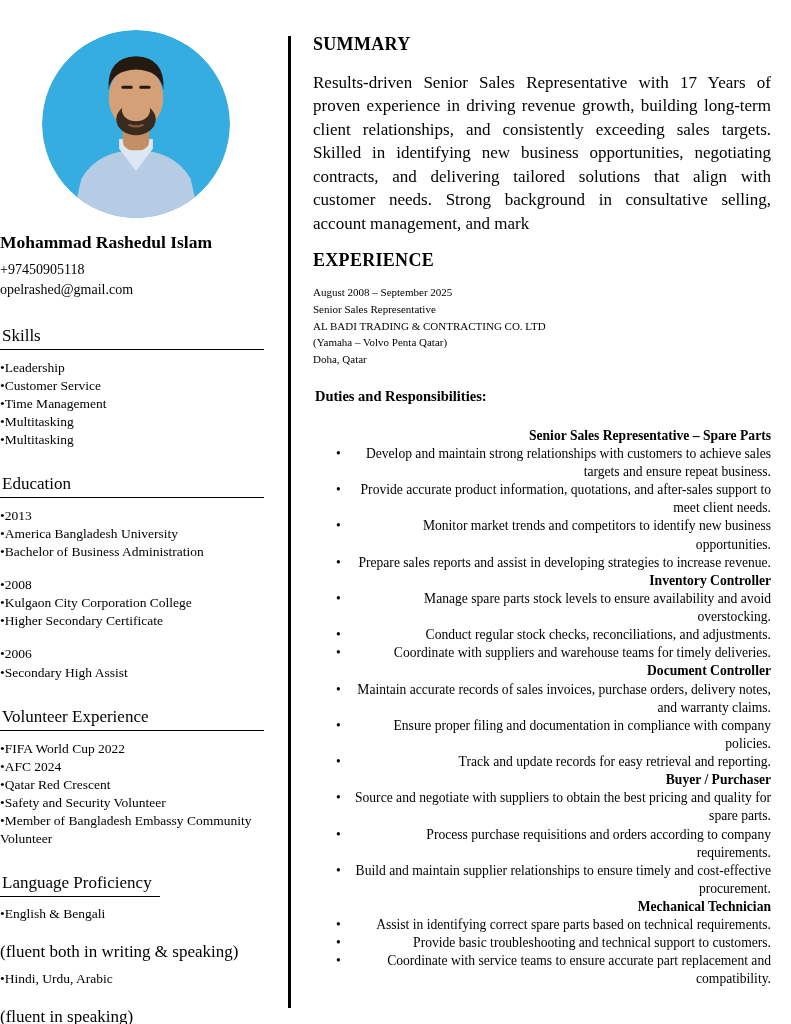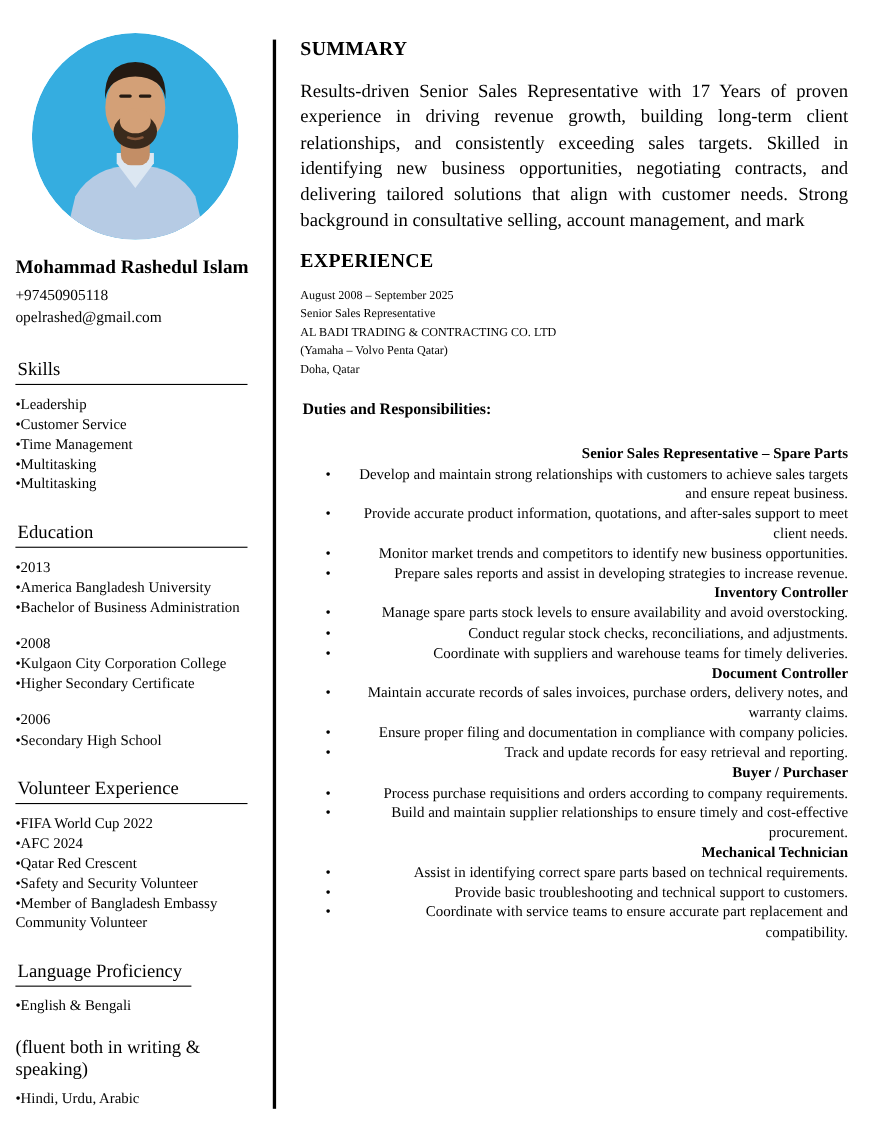--- a/index.html
+++ b/index.html
@@ -5,21 +5,21 @@
   * { margin: 0; padding: 0; box-sizing: border-box; }
   html, body { background: #ffffff; }
   body {
     width: 791px; height: 1024px;
     font-family: "Liberation Serif", "DejaVu Serif", serif;
     color: #000;
   }
   .page { display: flex; width: 791px; height: 1024px; background: #fff; overflow: hidden; }
 
   
-  .sidebar { width: 248px; padding: 28px 16px 0 14px; flex-shrink: 0; }
+  .sidebar { width: 288px; padding: 28px 16px 0 0; flex-shrink: 0; }
   .photo { width: 188px; height: 188px; margin: 2px auto 0; border-radius: 50%; overflow: hidden; }
   .photo svg { display: block; width: 100%; height: 100%; }
   .name { font-size: 17.5px; font-weight: bold; margin-top: 14px; }
   .contact { font-size: 14px; margin-top: 7px; line-height: 1.45; }
   .side-heading {
     font-size: 17px; margin-top: 25px; padding: 0 0 3px 2px;
     border-bottom: 1.5px solid #000; width: 97%;
   }
   .side-heading.fit { width: auto; display: inline-block; padding-right: 8px; }
   .side-list { margin-top: 9px; font-size: 13.5px; line-height: 1.34; }
@@ -99,21 +99,21 @@
         <div class="side-item">America Bangladesh University</div>
         <div class="side-item">Bachelor of Business Administration</div>
       </div>
       <div class="edu-group">
         <div class="side-item">2008</div>
         <div class="side-item">Kulgaon City Corporation College</div>
         <div class="side-item">Higher Secondary Certificate</div>
       </div>
       <div class="edu-group">
         <div class="side-item">2006</div>
-        <div class="side-item">Secondary High School</div>
+        <div class="side-item">Secondary High Assist</div>
       </div>
     </div>
 
     <div class="side-heading">Volunteer Experience</div>
     <div class="side-list">
       <div class="side-item">FIFA World Cup 2022</div>
       <div class="side-item">AFC 2024</div>
       <div class="side-item">Qatar Red Crescent</div>
       <div class="side-item">Safety and Security Volunteer</div>
       <div class="side-item">Member of Bangladesh Embassy Community Volunteer</div>
@@ -174,20 +174,21 @@
         <ul class="role-bullets">
           <li>Maintain accurate records of sales invoices, purchase orders, delivery notes, and warranty claims.</li>
           <li>Ensure proper filing and documentation in compliance with company policies.</li>
           <li>Track and update records for easy retrieval and reporting.</li>
         </ul>
       </div>
 
       <div class="role">
         <div class="role-title">Buyer / Purchaser</div>
         <ul class="role-bullets">
+          <li>Source and negotiate with suppliers to obtain the best pricing and quality for spare parts.</li>
           <li>Process purchase requisitions and orders according to company requirements.</li>
           <li>Build and maintain supplier relationships to ensure timely and cost-effective procurement.</li>
         </ul>
       </div>
 
       <div class="role">
         <div class="role-title">Mechanical Technician</div>
         <ul class="role-bullets">
           <li>Assist in identifying correct spare parts based on technical requirements.</li>
           <li>Provide basic troubleshooting and technical support to customers.</li>

